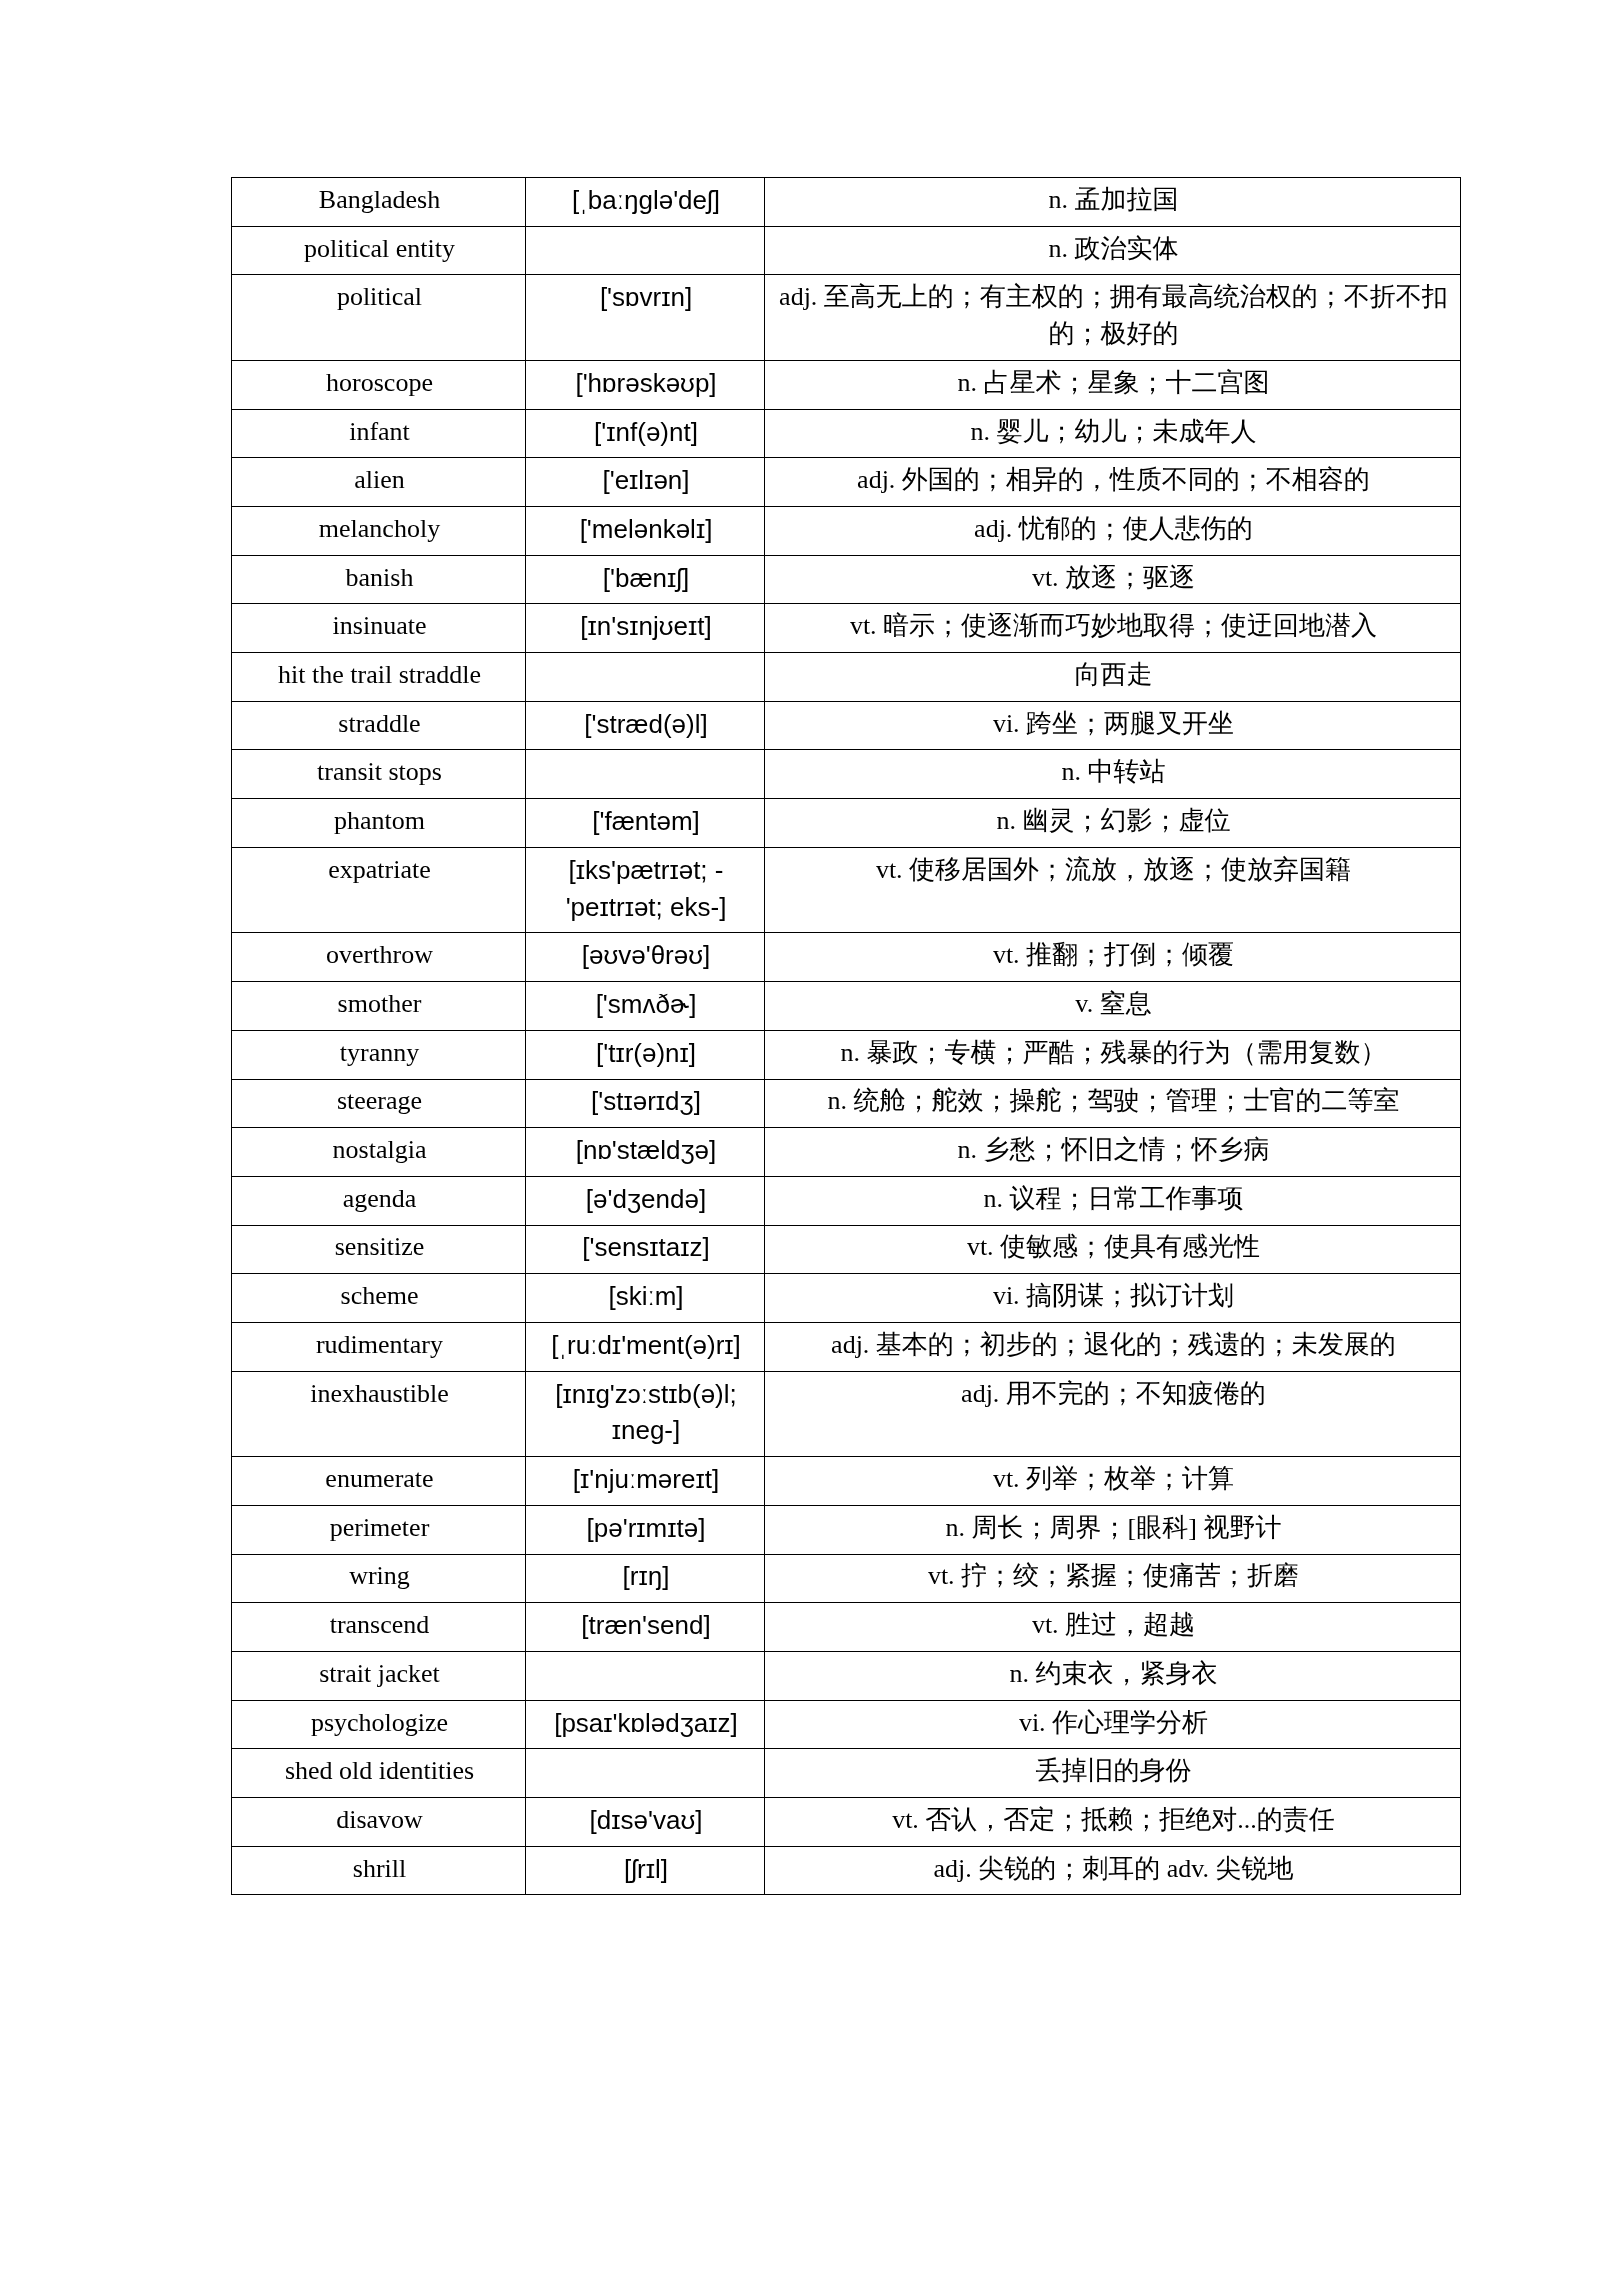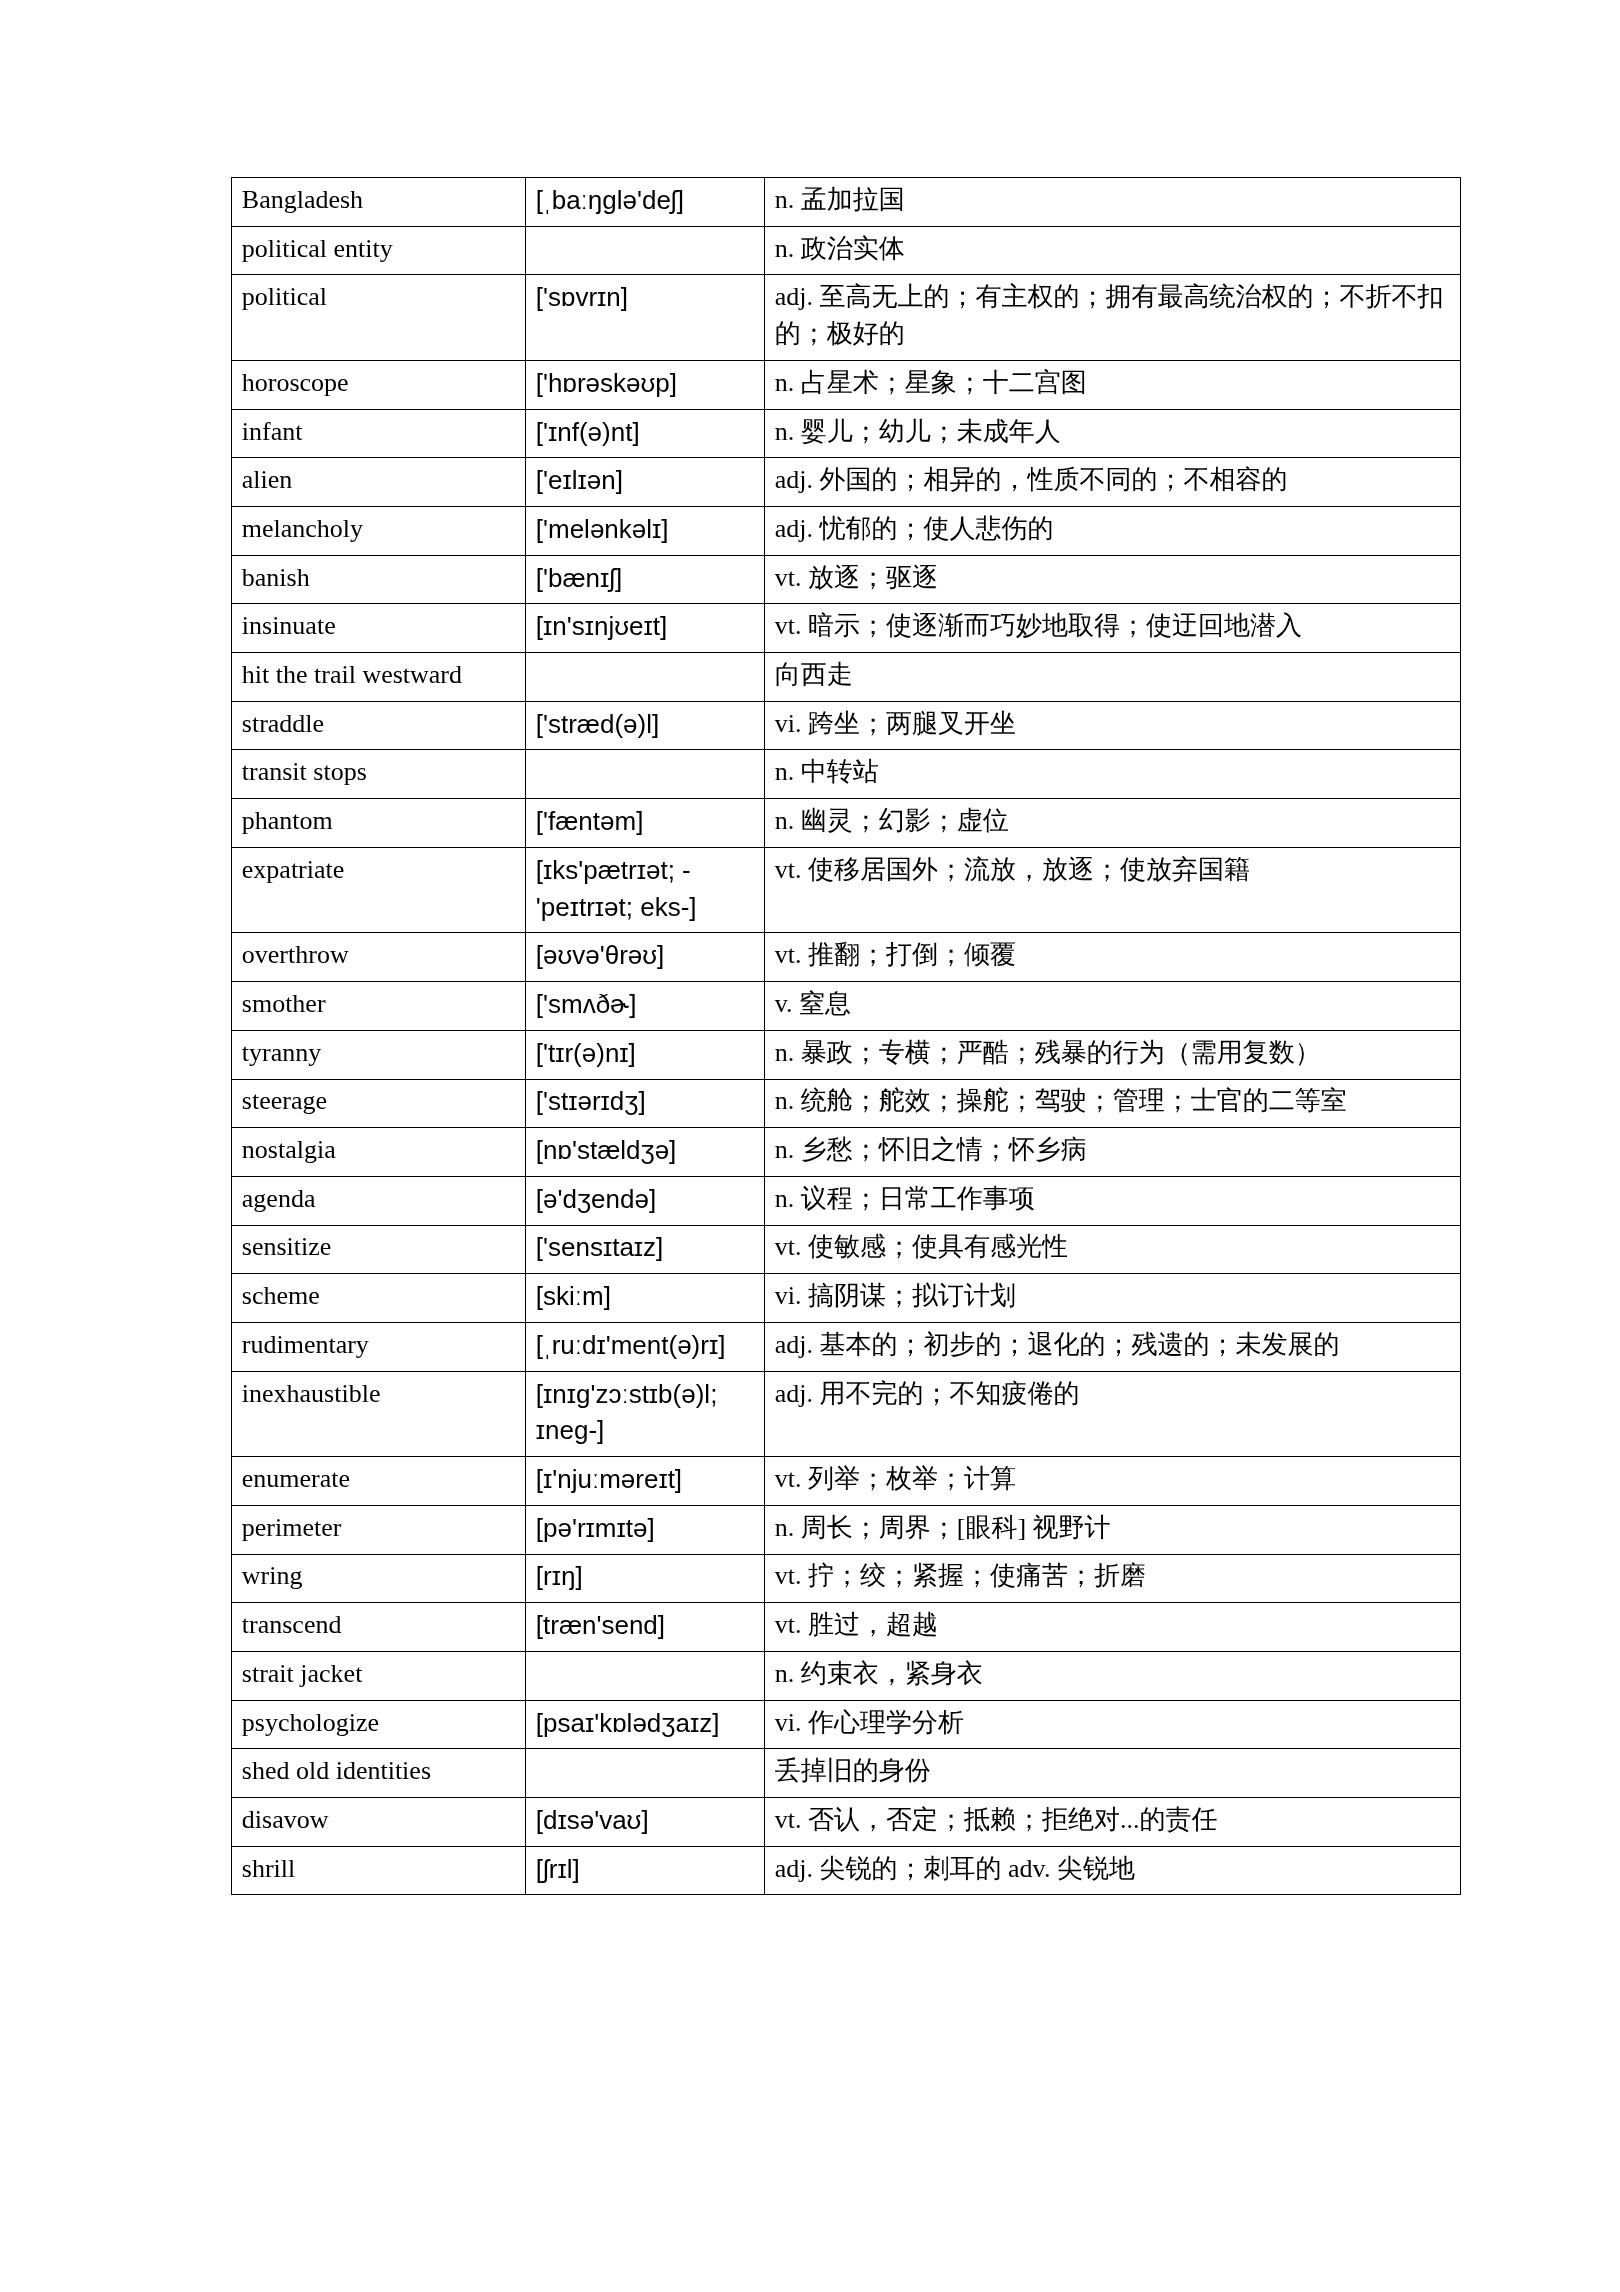--- a/index.html
+++ b/index.html
@@ -16,20 +16,21 @@
     position: relative;
     overflow: hidden;
   }
   .page {
     position: absolute;
     left: 0;
     top: 0;
     width: 1620px;
     height: 1837px;
     background: #ffffff;
+    text-align: center;
   }
   .table-wrap {
     position: absolute;
     left: 231px;
     top: 177px;
     width: 1229px;
   }
   table.vocab {
     border-collapse: collapse;
     width: 1229px;
@@ -115,21 +116,21 @@
             <td class="word">banish</td>
             <td class="pron">['bænɪʃ]</td>
             <td class="def">vt. 放逐；驱逐</td>
           </tr>
           <tr>
             <td class="word">insinuate</td>
             <td class="pron">[ɪn'sɪnjʊeɪt]</td>
             <td class="def">vt. 暗示；使逐渐而巧妙地取得；使迂回地潜入</td>
           </tr>
           <tr>
-            <td class="word">hit the trail westward</td>
+            <td class="word">hit the trail straddle</td>
             <td class="pron"></td>
             <td class="def">向西走</td>
           </tr>
           <tr>
             <td class="word">straddle</td>
             <td class="pron">['stræd(ə)l]</td>
             <td class="def">vi. 跨坐；两腿叉开坐</td>
           </tr>
           <tr>
             <td class="word">transit stops</td>

